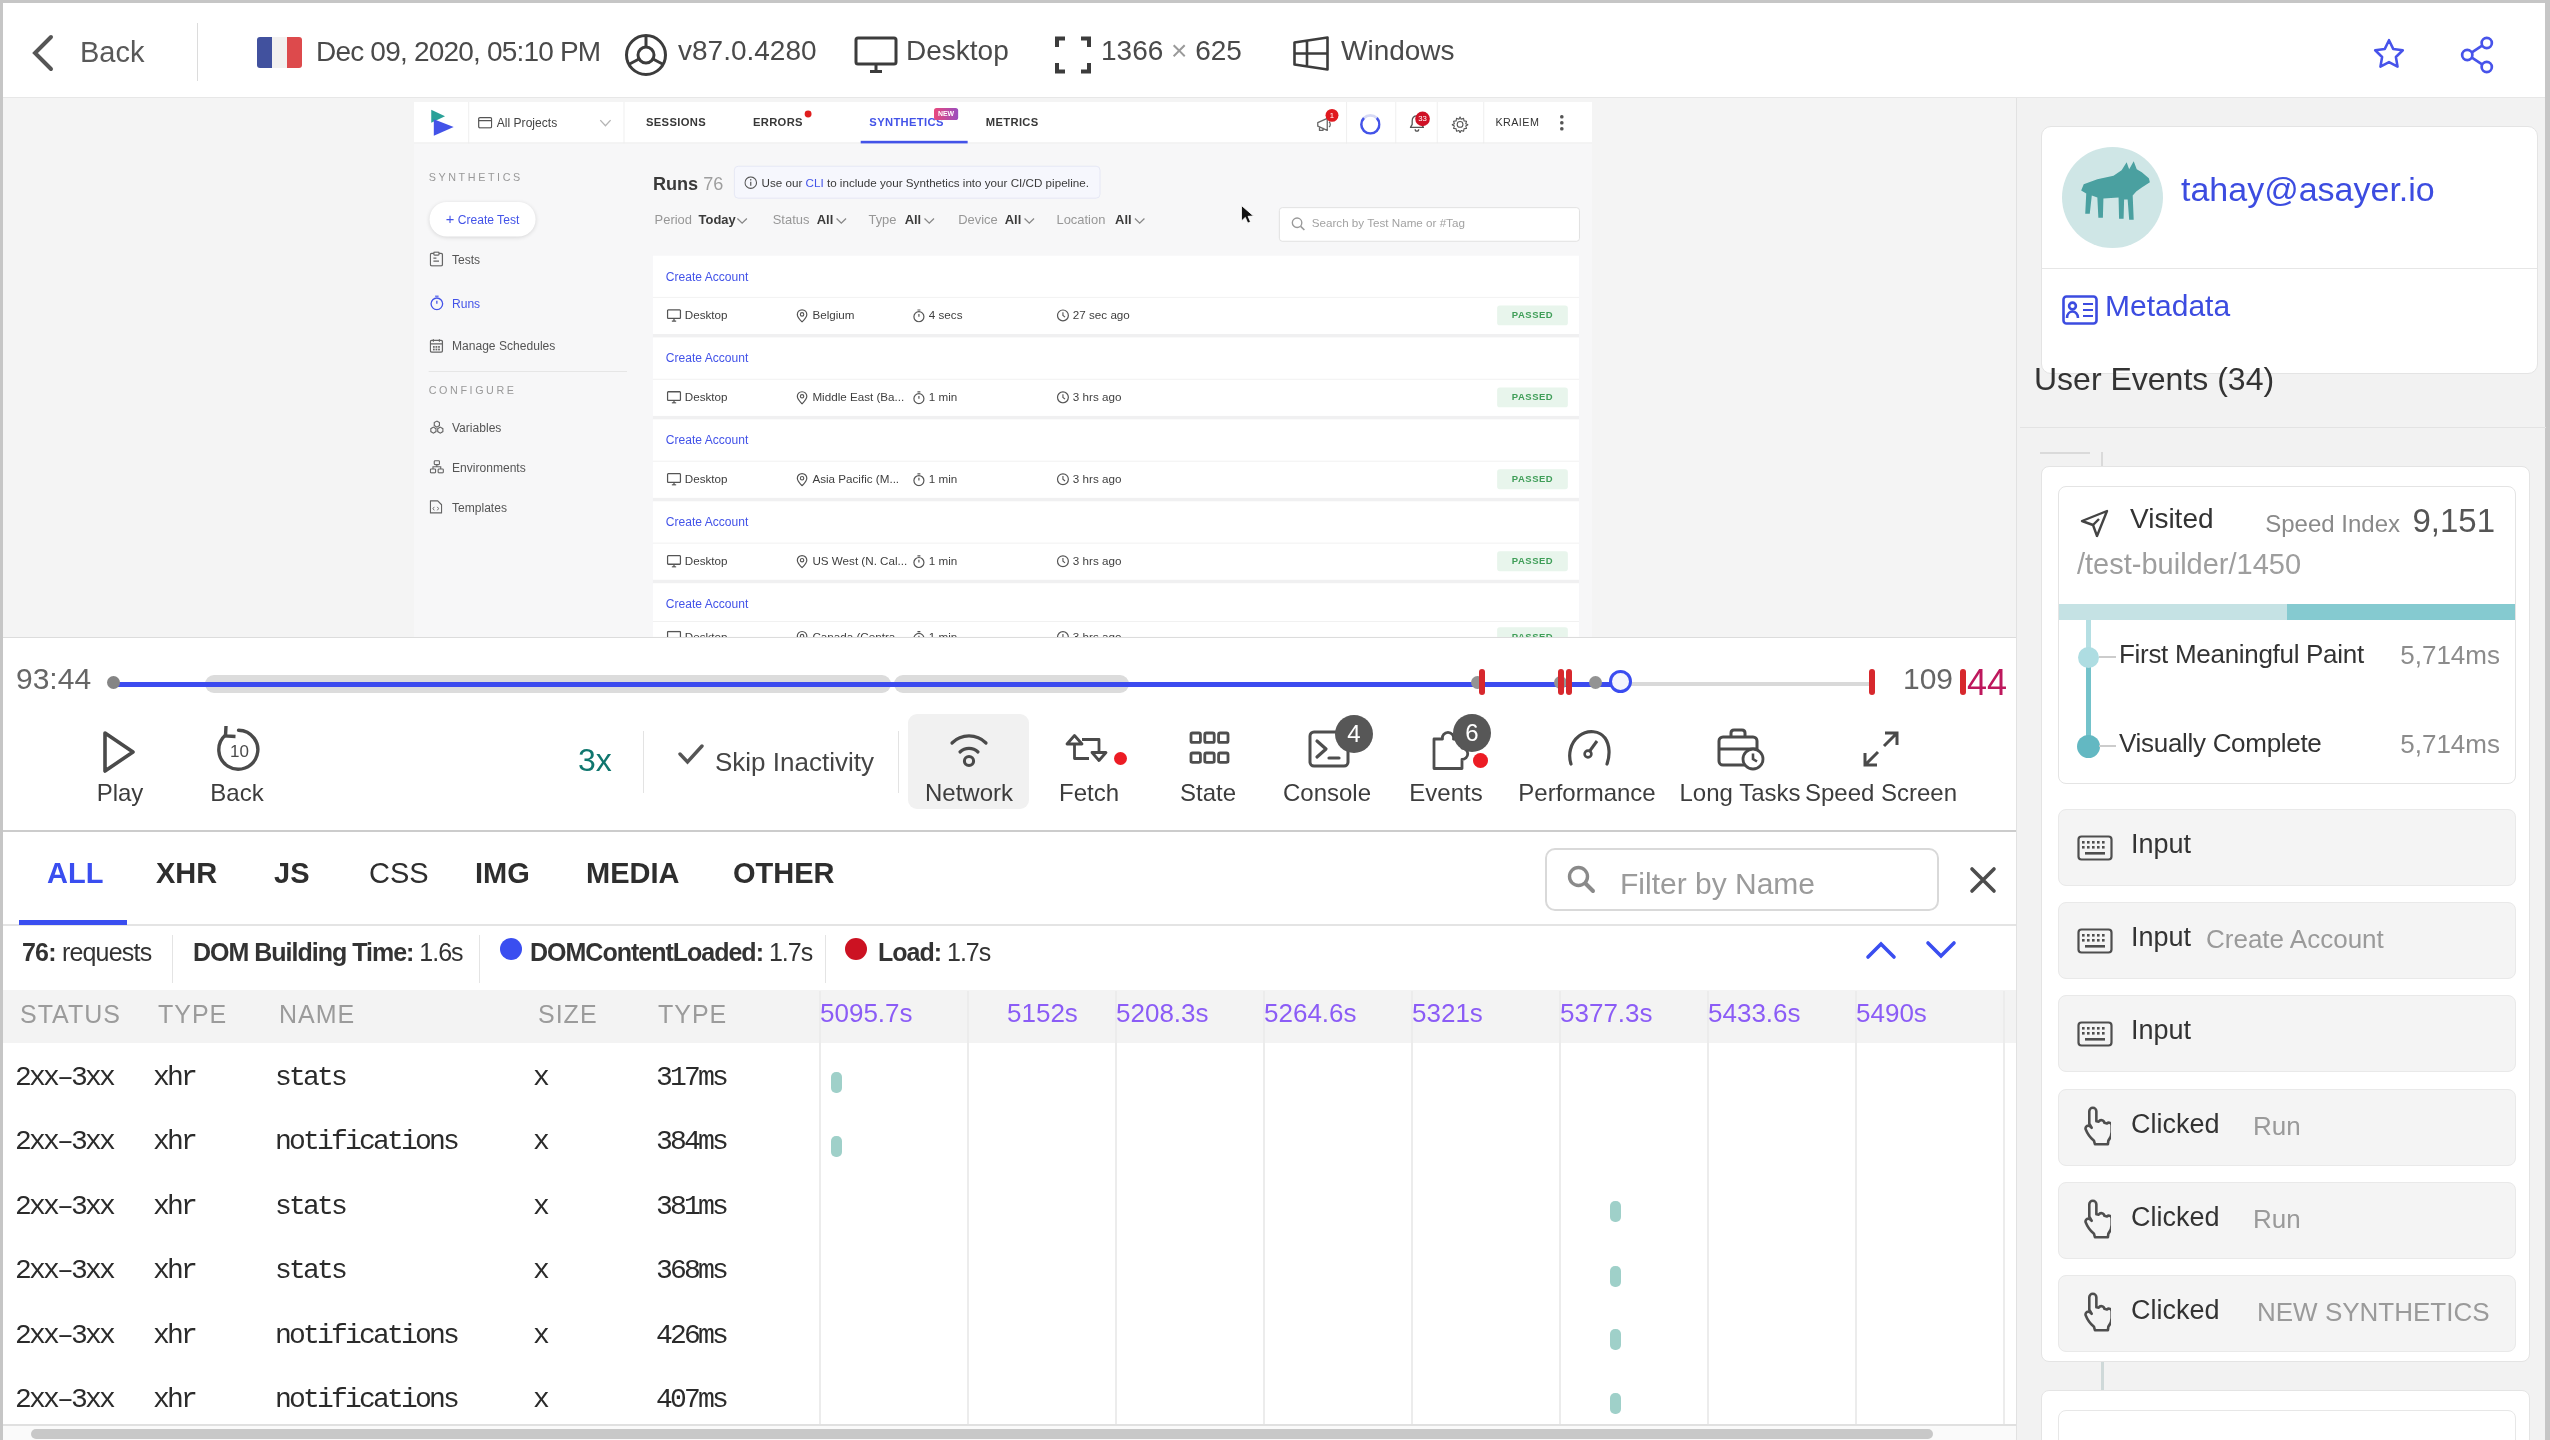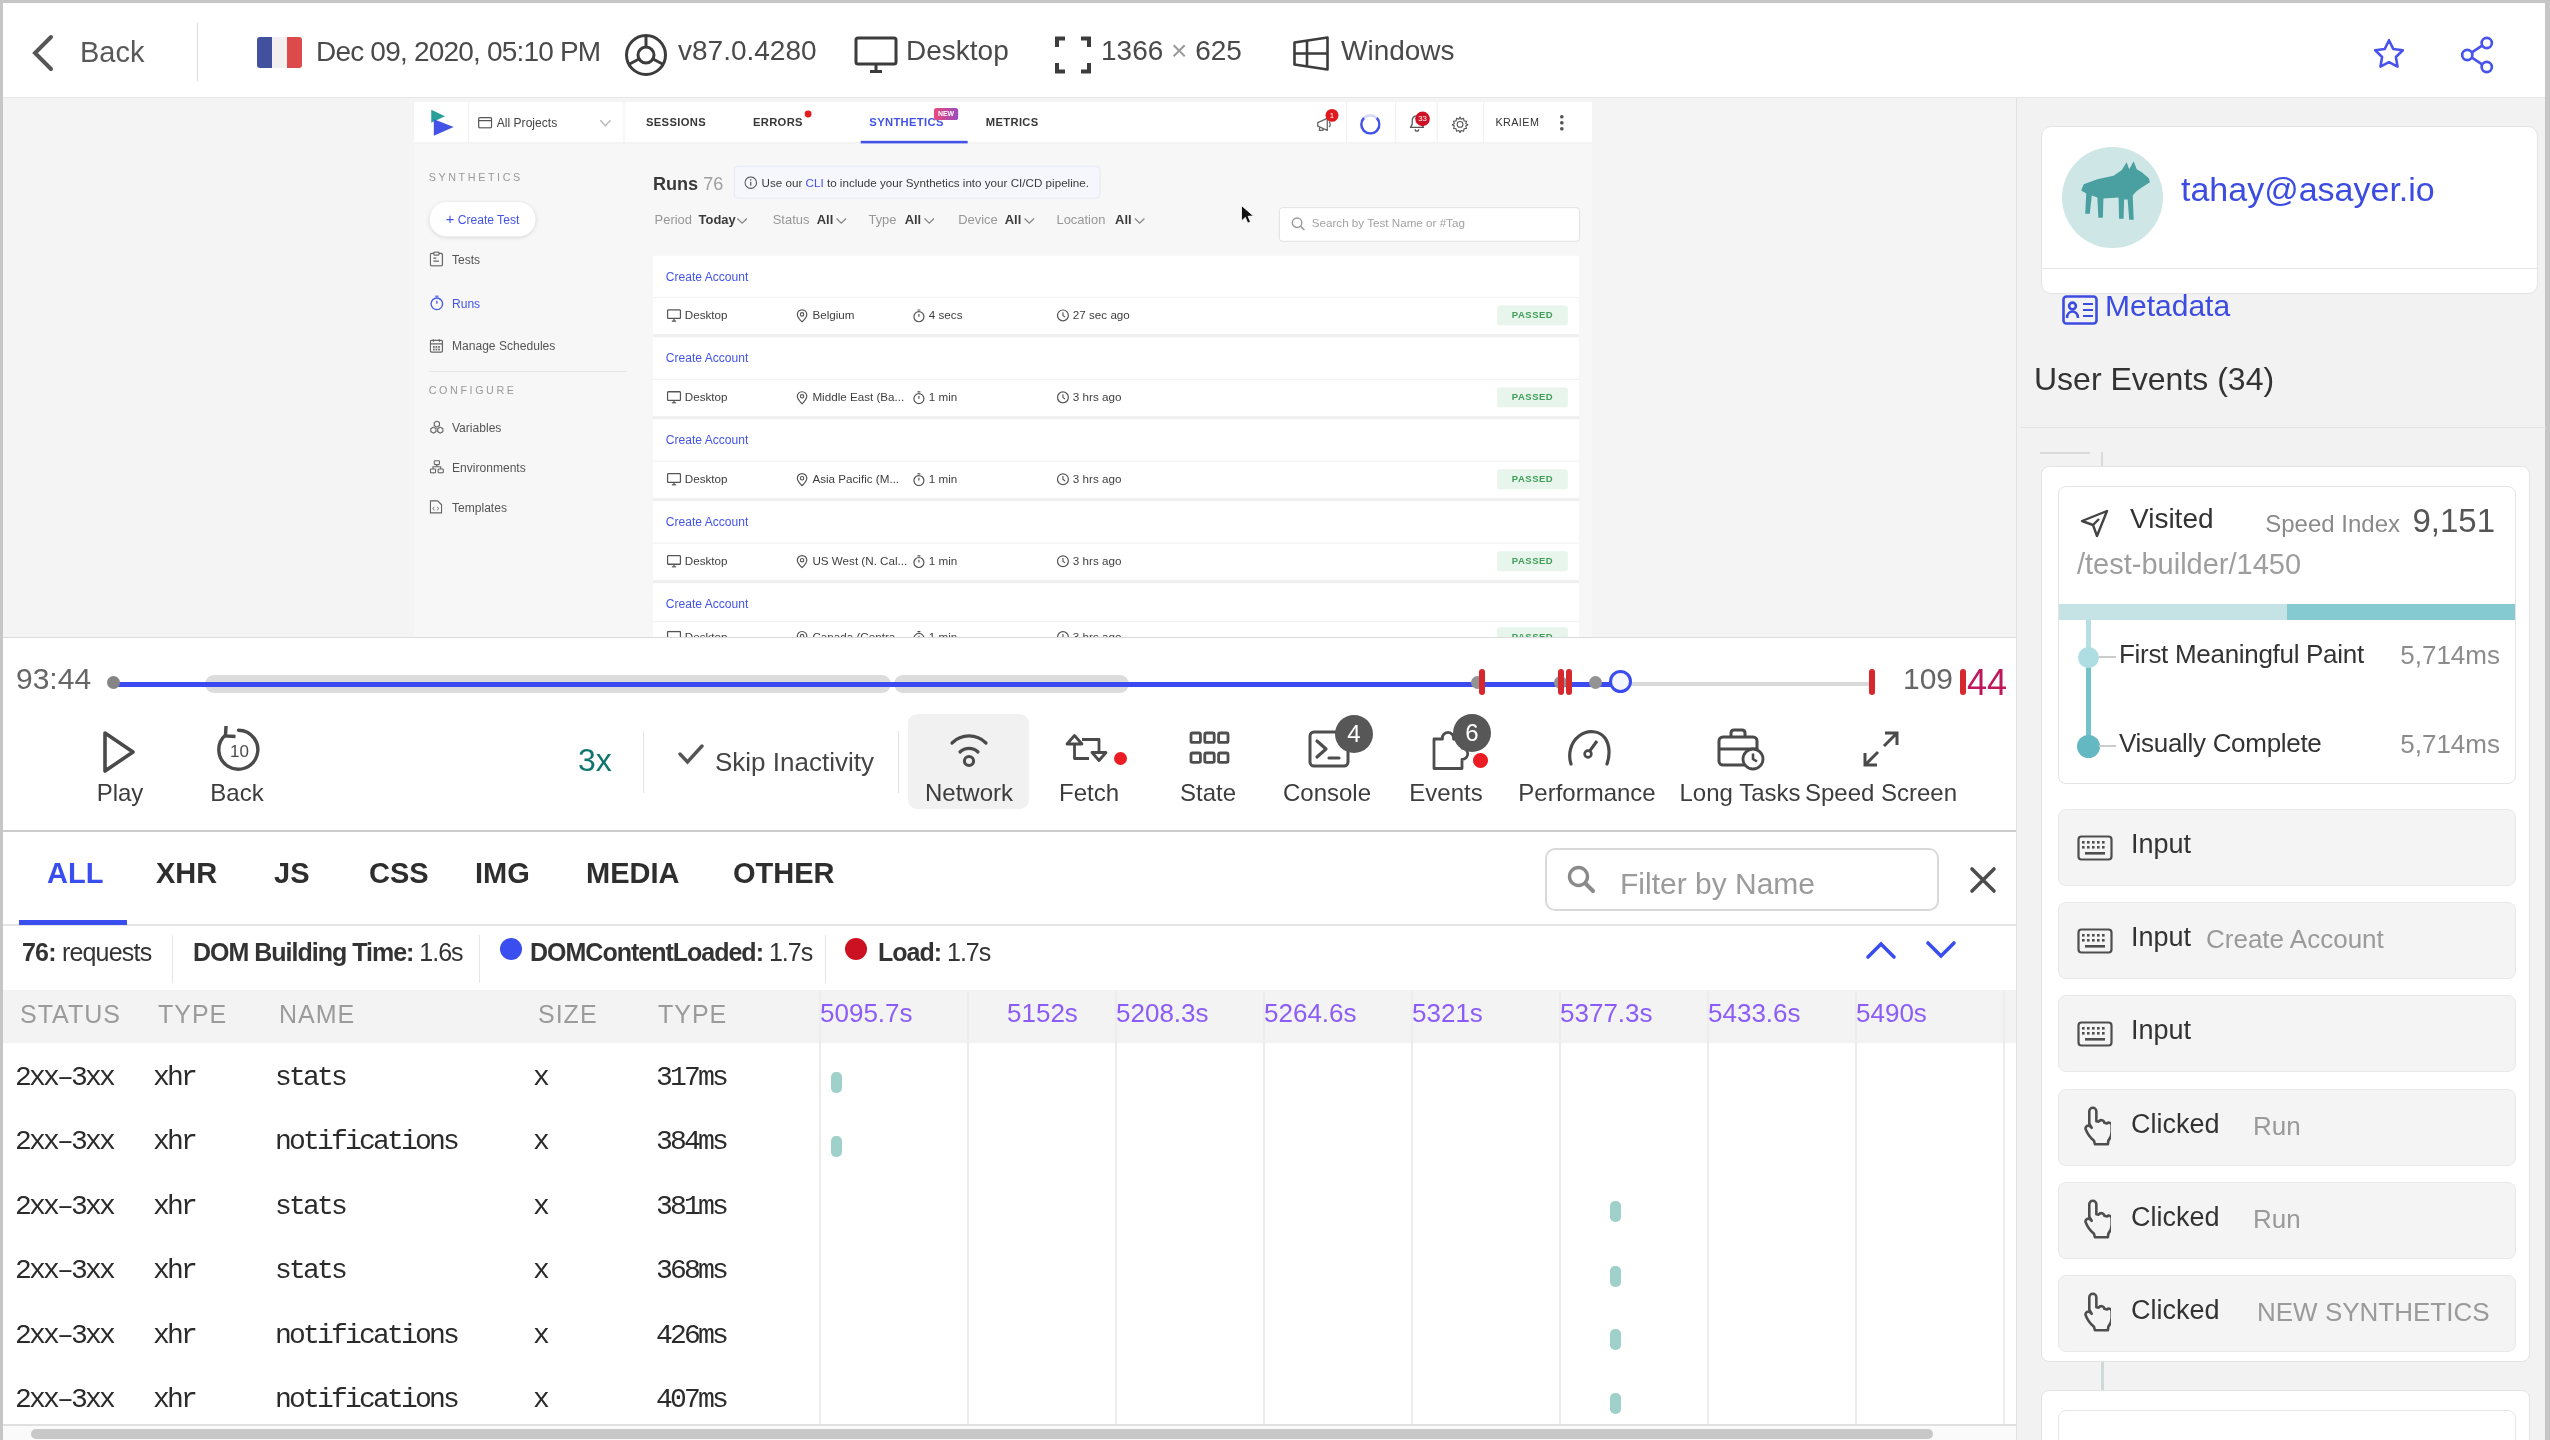--- a/index.html
+++ b/index.html
@@ -458,21 +458,21 @@
         </g>
       </svg>
   <div class="lbl" style="left:1878px;top:141px">Speed Screen</div>
 
   <div class="abs" style="left:0;top:192px;width:2013px;height:2px;background:#cccccc"></div>
   <div class="abs" style="left:0;top:286px;width:2013px;height:2px;background:#e4e4e4"></div>
   <div class="abs" style="left:16px;top:282px;width:108px;height:5px;background:#3a4ef0"></div>
   <div class="abs" style="left:44px;top:219px;font-size:29px;font-weight:bold;color:#3a4ef0">ALL</div>
   <div class="abs" style="left:153px;top:219px;font-size:29px;font-weight:bold;color:#2e2e2e">XHR</div>
   <div class="abs" style="left:271px;top:219px;font-size:29px;font-weight:bold;color:#2e2e2e">JS</div>
-  <div class="abs" style="left:366px;top:219px;font-size:29px;font-weight:bold;color:#2e2e2e">CSS</div>
+  <div class="abs" style="left:366px;top:219px;font-size:29px;font-weight:normal;color:#2e2e2e">CSS</div>
   <div class="abs" style="left:472px;top:219px;font-size:29px;font-weight:bold;color:#2e2e2e">IMG</div>
   <div class="abs" style="left:583px;top:219px;font-size:29px;font-weight:bold;color:#2e2e2e">MEDIA</div>
   <div class="abs" style="left:730px;top:219px;font-size:29px;font-weight:bold;color:#2e2e2e">OTHER</div>
   <div class="abs" style="left:1542px;top:210px;width:394px;height:63px;border:2px solid #d9d9d9;border-radius:10px;background:#fff"></div>
   <svg class="abs" style="left:1563px;top:226px" width="30" height="30" viewBox="0 0 30 30">
         <circle cx="12.5" cy="12.5" r="9" fill="none" stroke="#8a8a8a" stroke-width="3.4"></circle>
         <path d="M19.5 19.5 L27 27" stroke="#8a8a8a" stroke-width="4" stroke-linecap="round"></path>
       </svg>
   <div class="abs" style="left:1617px;top:229px;font-size:30px;color:#9b9b9b">Filter by Name</div>
   <svg class="abs" style="left:1965px;top:227px" width="30" height="30" viewBox="0 0 30 30">
@@ -556,21 +556,21 @@
   <div class="tealbar" style="left:1607px;top:691px"></div>
   <div class="tealbar" style="left:1607px;top:755px"></div>
 
   <div class="abs" style="left:0;top:786px;width:2013px;height:2px;background:#e0e0e0"></div>
   <div class="abs" style="left:0;top:788px;width:2013px;height:15px;background:#fafafa"></div>
   <div class="abs" style="left:28px;top:791px;width:1902px;height:10px;border-radius:5px;background:#c8c8c8"></div>
 </div>
 
 <div id="sidebar">
 
-  <div class="card" style="left:24px;top:28px;width:497px;height:168px">
+  <div class="card" style="left:24px;top:28px;width:497px;height:248px">
     <div class="abs" style="left:20px;top:20px;width:101px;height:101px;border-radius:50%;background:#cfe6e6;overflow:hidden">
       <svg width="101" height="101" viewBox="0 0 100 100">
             <path d="M64 15 L66.5 22 L71 14 L74 22 L79 25 L86 31 L87 35 L79 40 L73.5 44 L70 48 L71 72 L66.5 72 L65 52 L61.5 52 L61 71 L56.5 71 L56 50 L41 51 L40.5 70 L36 70 L35 50 L29.5 48 L27.5 66 L23 66 L24 46 L19 43 L21.5 37 L35 32 L51 28.5 L59 23 Z" fill="#4aa0a0"></path>
           </svg>
     </div>
     <div class="abs" style="left:139px;top:43px;font-size:34px;color:#3c4ce0">tahay@asayer.io</div>
     <div class="abs" style="left:0;top:141px;width:495px;height:1px;background:#e6e6e6"></div>
     <svg class="abs" style="left:20px;top:168px" width="36" height="30" viewBox="0 0 36 30">
           <g fill="none" stroke="#3c4ce0" stroke-width="2.6">
             <rect x="1.5" y="1.5" width="33" height="27" rx="3"></rect>

